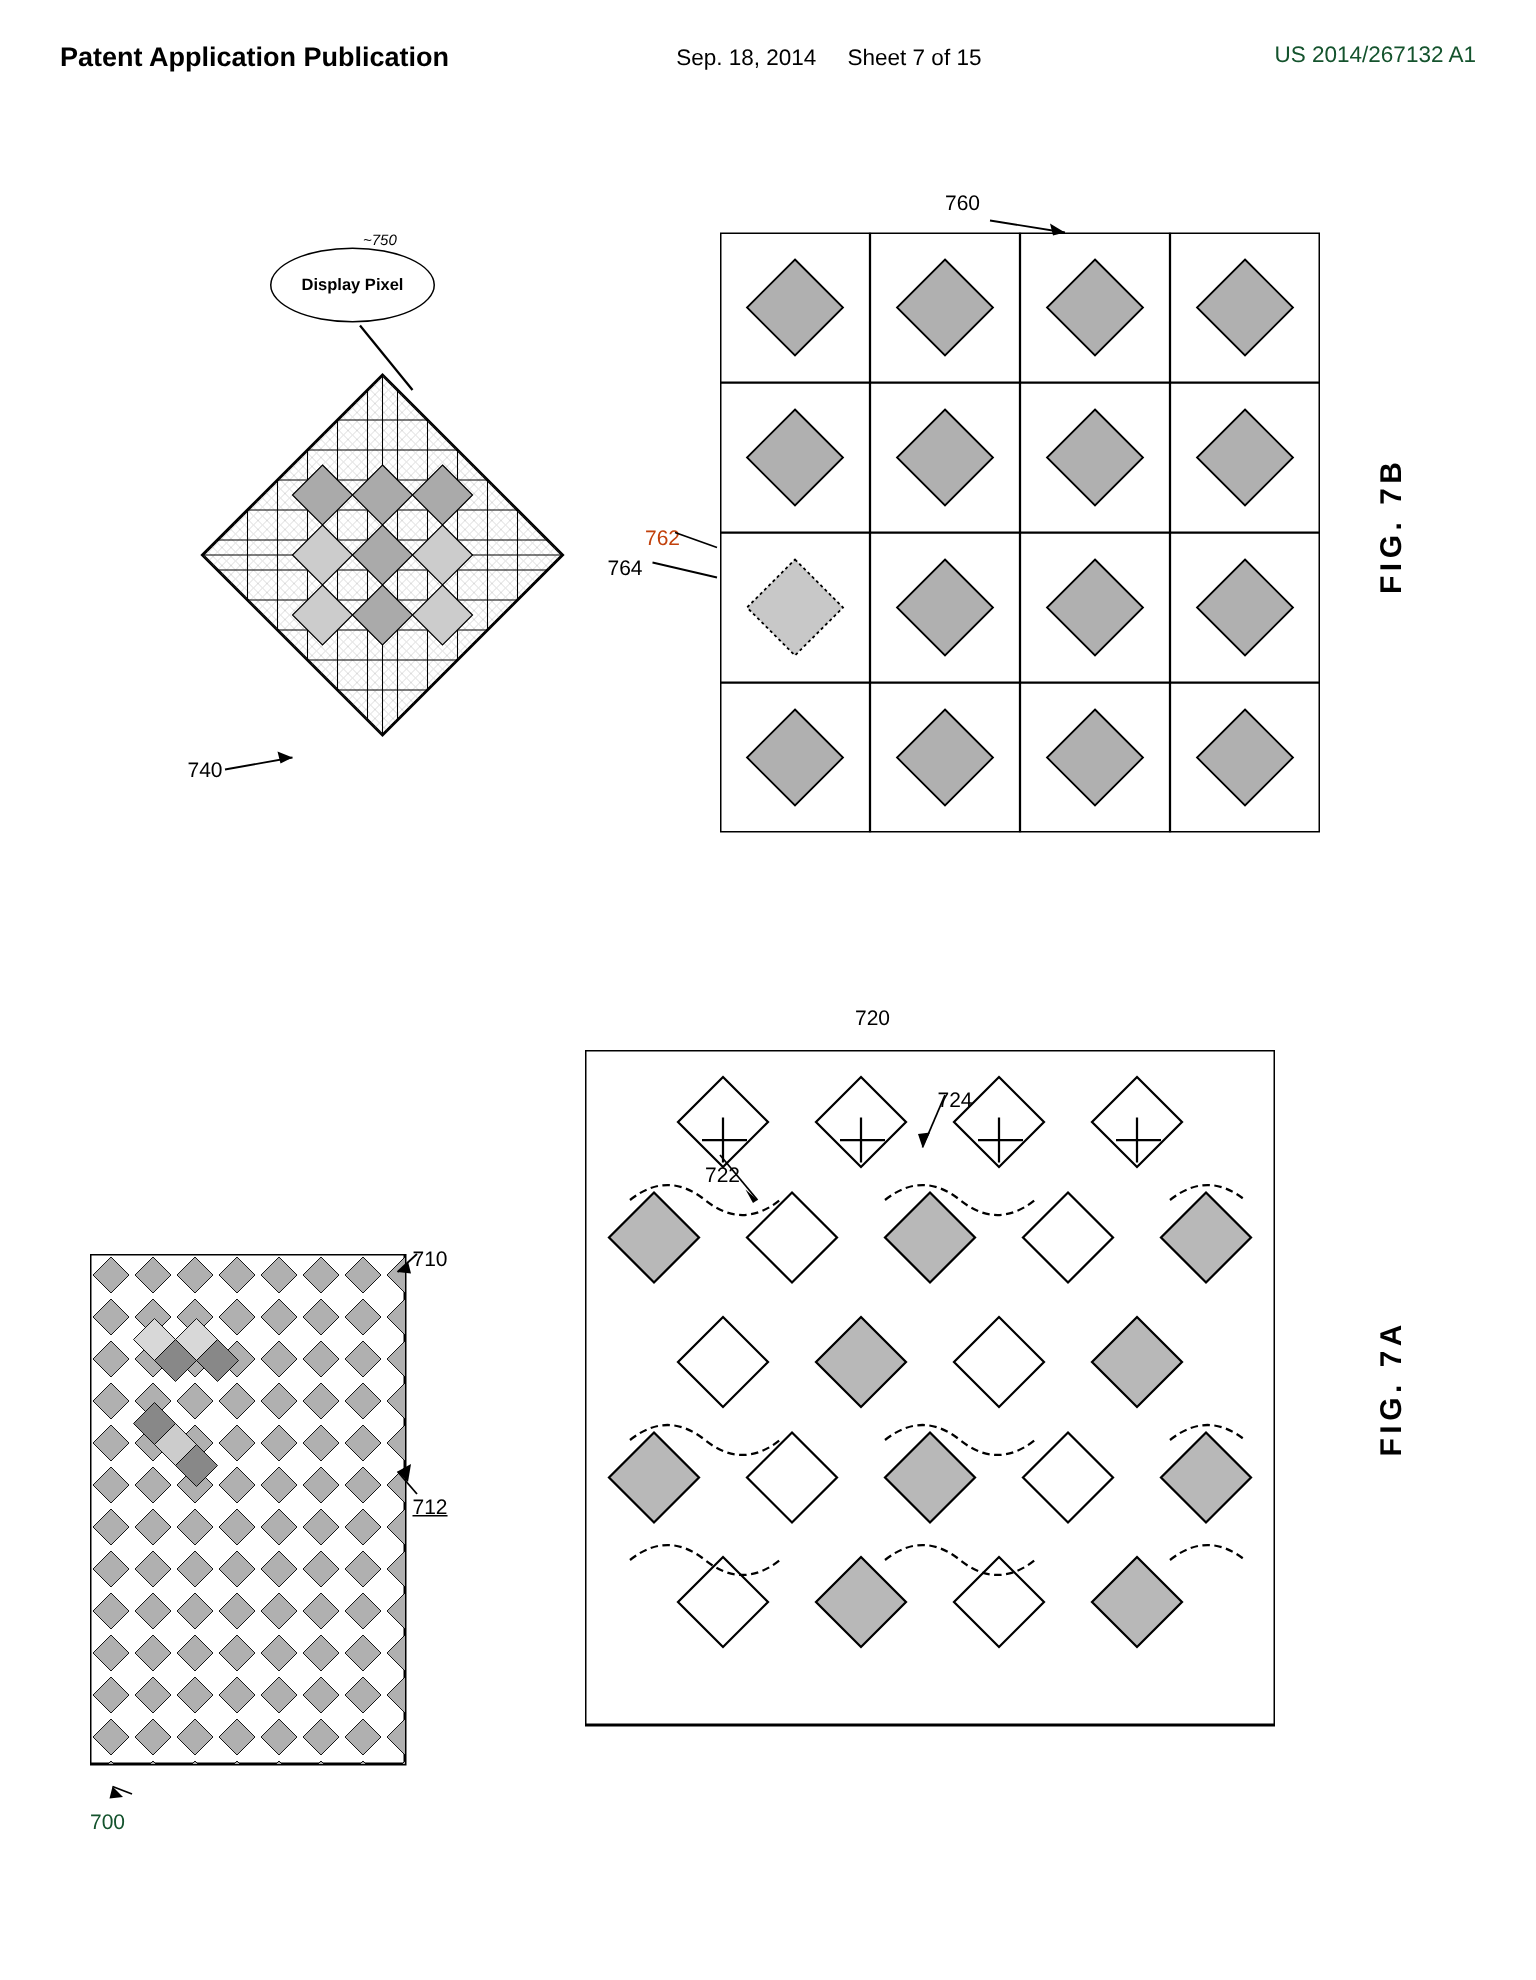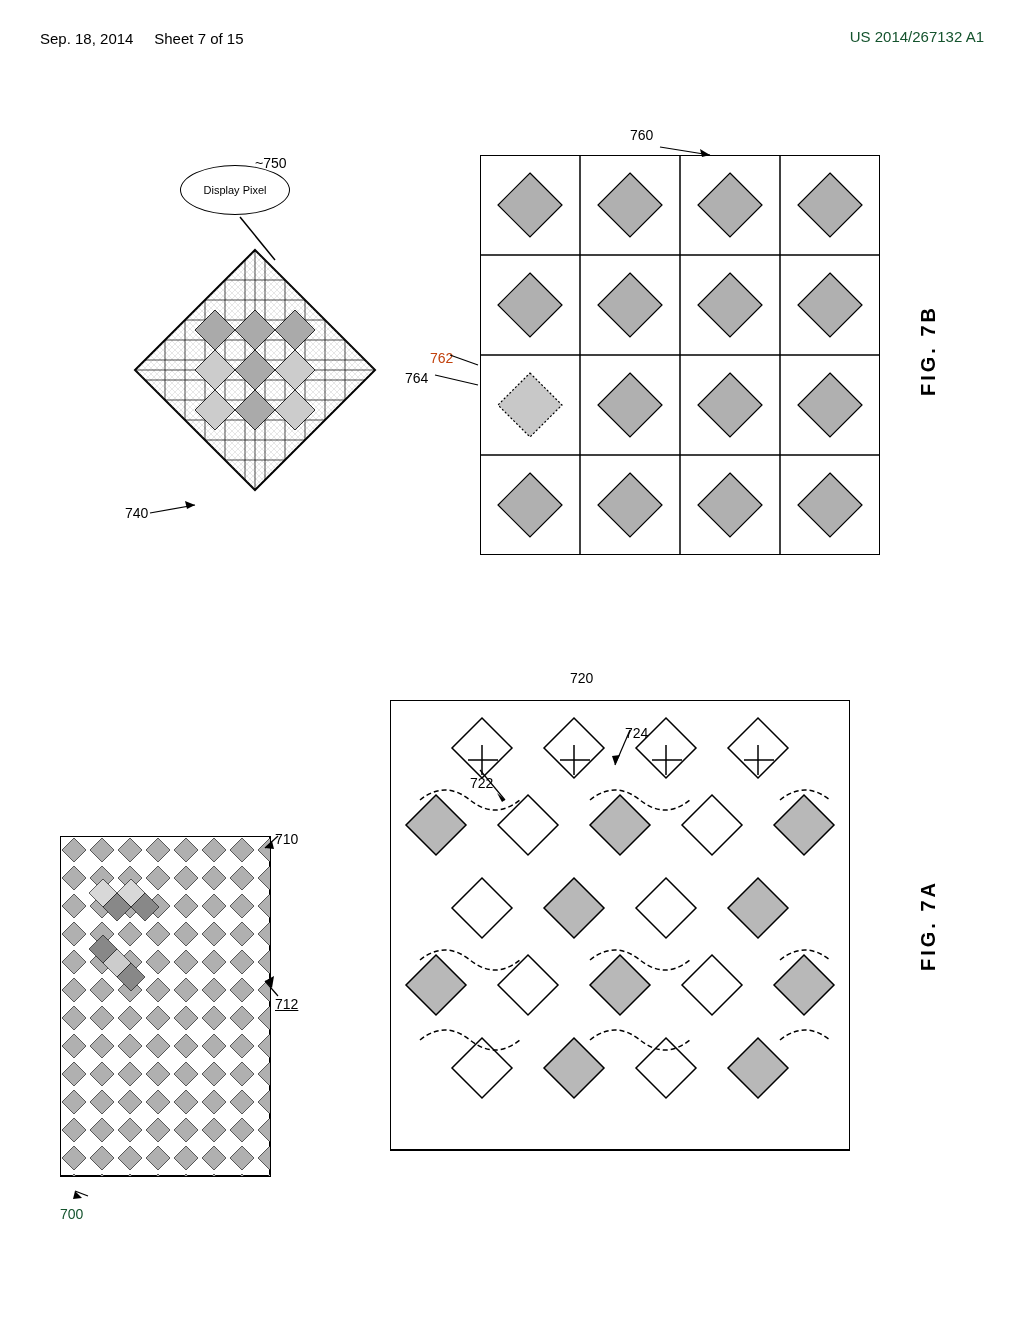--- a/index.html
+++ b/index.html
@@ -57,20 +57,21 @@
       width: 110px;
       height: 50px;
       border: 1.5px solid #000;
       border-radius: 50%;
       display: flex;
       align-items: center;
       justify-content: center;
       font-size: 11px;
       text-align: center;
       line-height: 1.3;
+      font-weight: bold;
     }
 
     .label-750 {
       position: absolute;
       top: 5px;
       left: 175px;
       font-size: 14px;
       color: #000;
     }
 
@@ -188,40 +189,41 @@
       font-size: 14px;
       color: #000;
     }
   </style>
 </head>
 <body>
 
 <div class="page">
 
   <div class="header">
+    <div class="header-left">Patent Application Publication</div>
     <div class="header-center">
       <span>Sep. 18, 2014</span>&nbsp;&nbsp;&nbsp;&nbsp;
       <span>Sheet 7 of 15</span>
     </div>
     <div class="header-right">US 2014/267132 A1</div>
   </div>
 
   <div class="fig7b-container">
 
     <div style="position:absolute; left:60px; top:0; width:290px; height:430px;">
       <div class="display-pixel-label">
         <span style="font-size:11px; text-align:center;">Display
 Pixel</span>
       </div>
 
       <svg style="position:absolute;top:0;left:0;width:290px;height:430px;">
         <line x1="120" y1="62" x2="155" y2="105" stroke="#000" stroke-width="1.5"></line>
       </svg>
 
-      <div class="label-750" style="position:absolute;top:0px;left:135px;font-size:14px;">~750</div>
+      <div class="label-750" style="position:absolute;top:0px;left:122px;font-size:10px;font-style:italic;">~750</div>
 
       <svg style="position:absolute;top:90px;left:10px;width:250px;height:250px;">
 
         <polygon points="125,5 245,125 125,245 5,125" fill="none" stroke="#000" stroke-width="2"></polygon>
 
         <defs>
           <pattern id="hatch1" patternUnits="userSpaceOnUse" width="6" height="6" patternTransform="rotate(45)">
             <line x1="0" y1="0" x2="0" y2="6" stroke="#888" stroke-width="0.8"></line>
           </pattern>
           <pattern id="hatch2" patternUnits="userSpaceOnUse" width="6" height="6">

